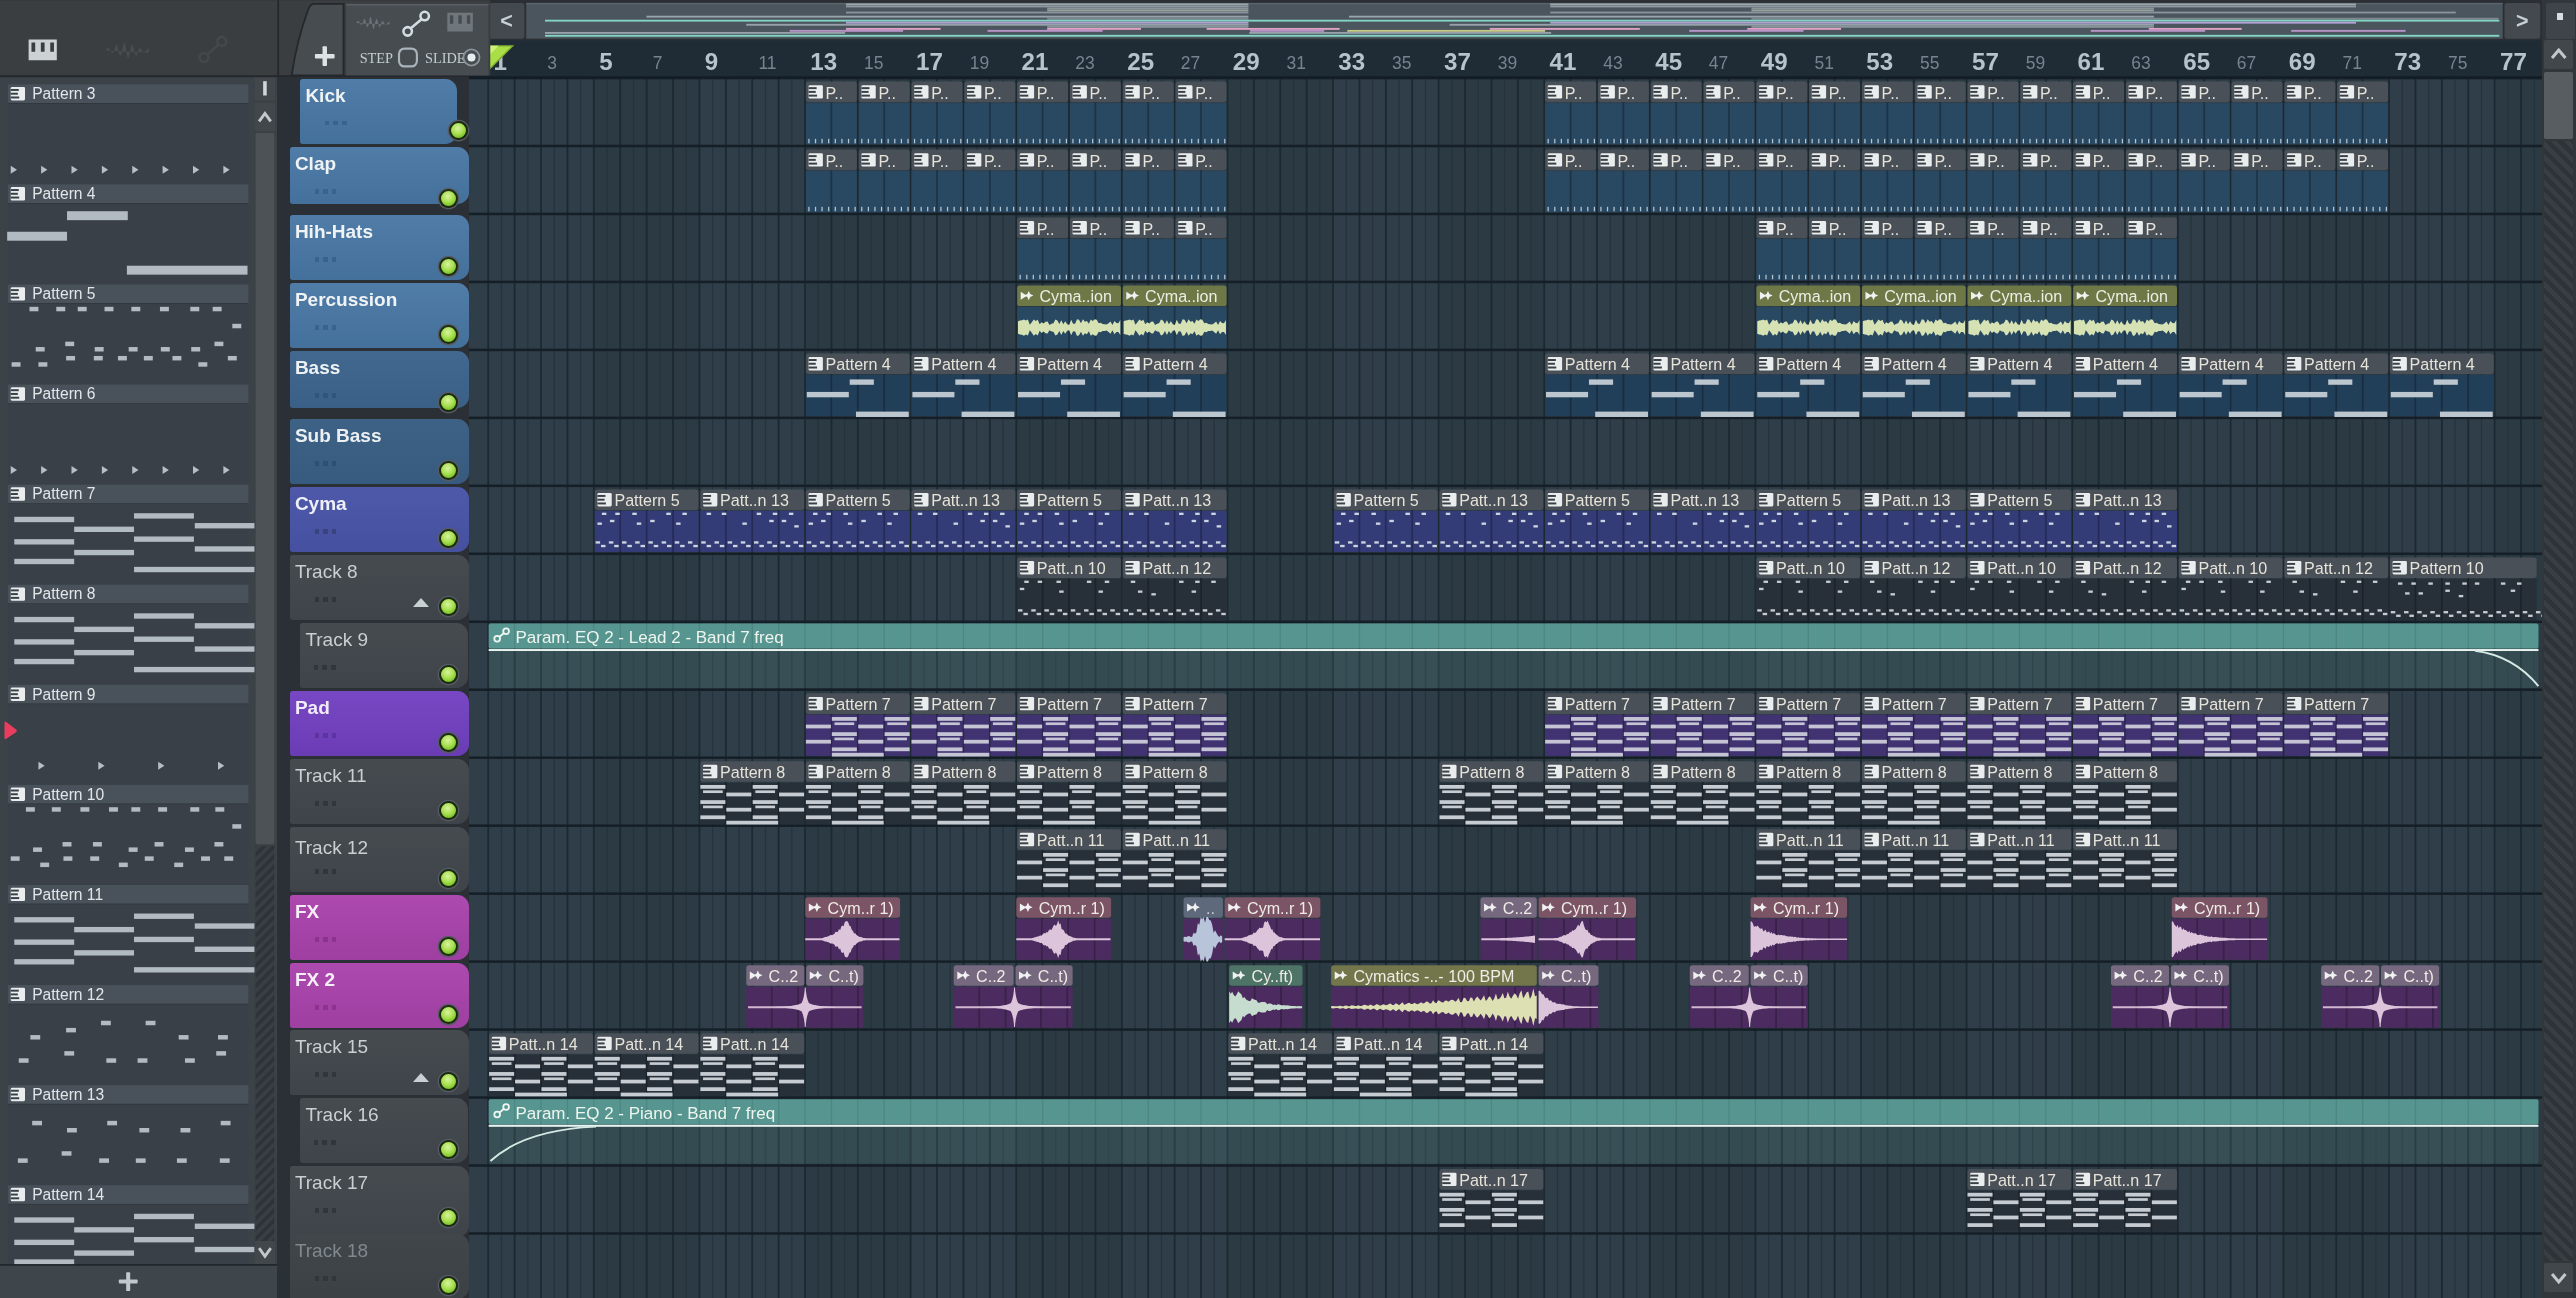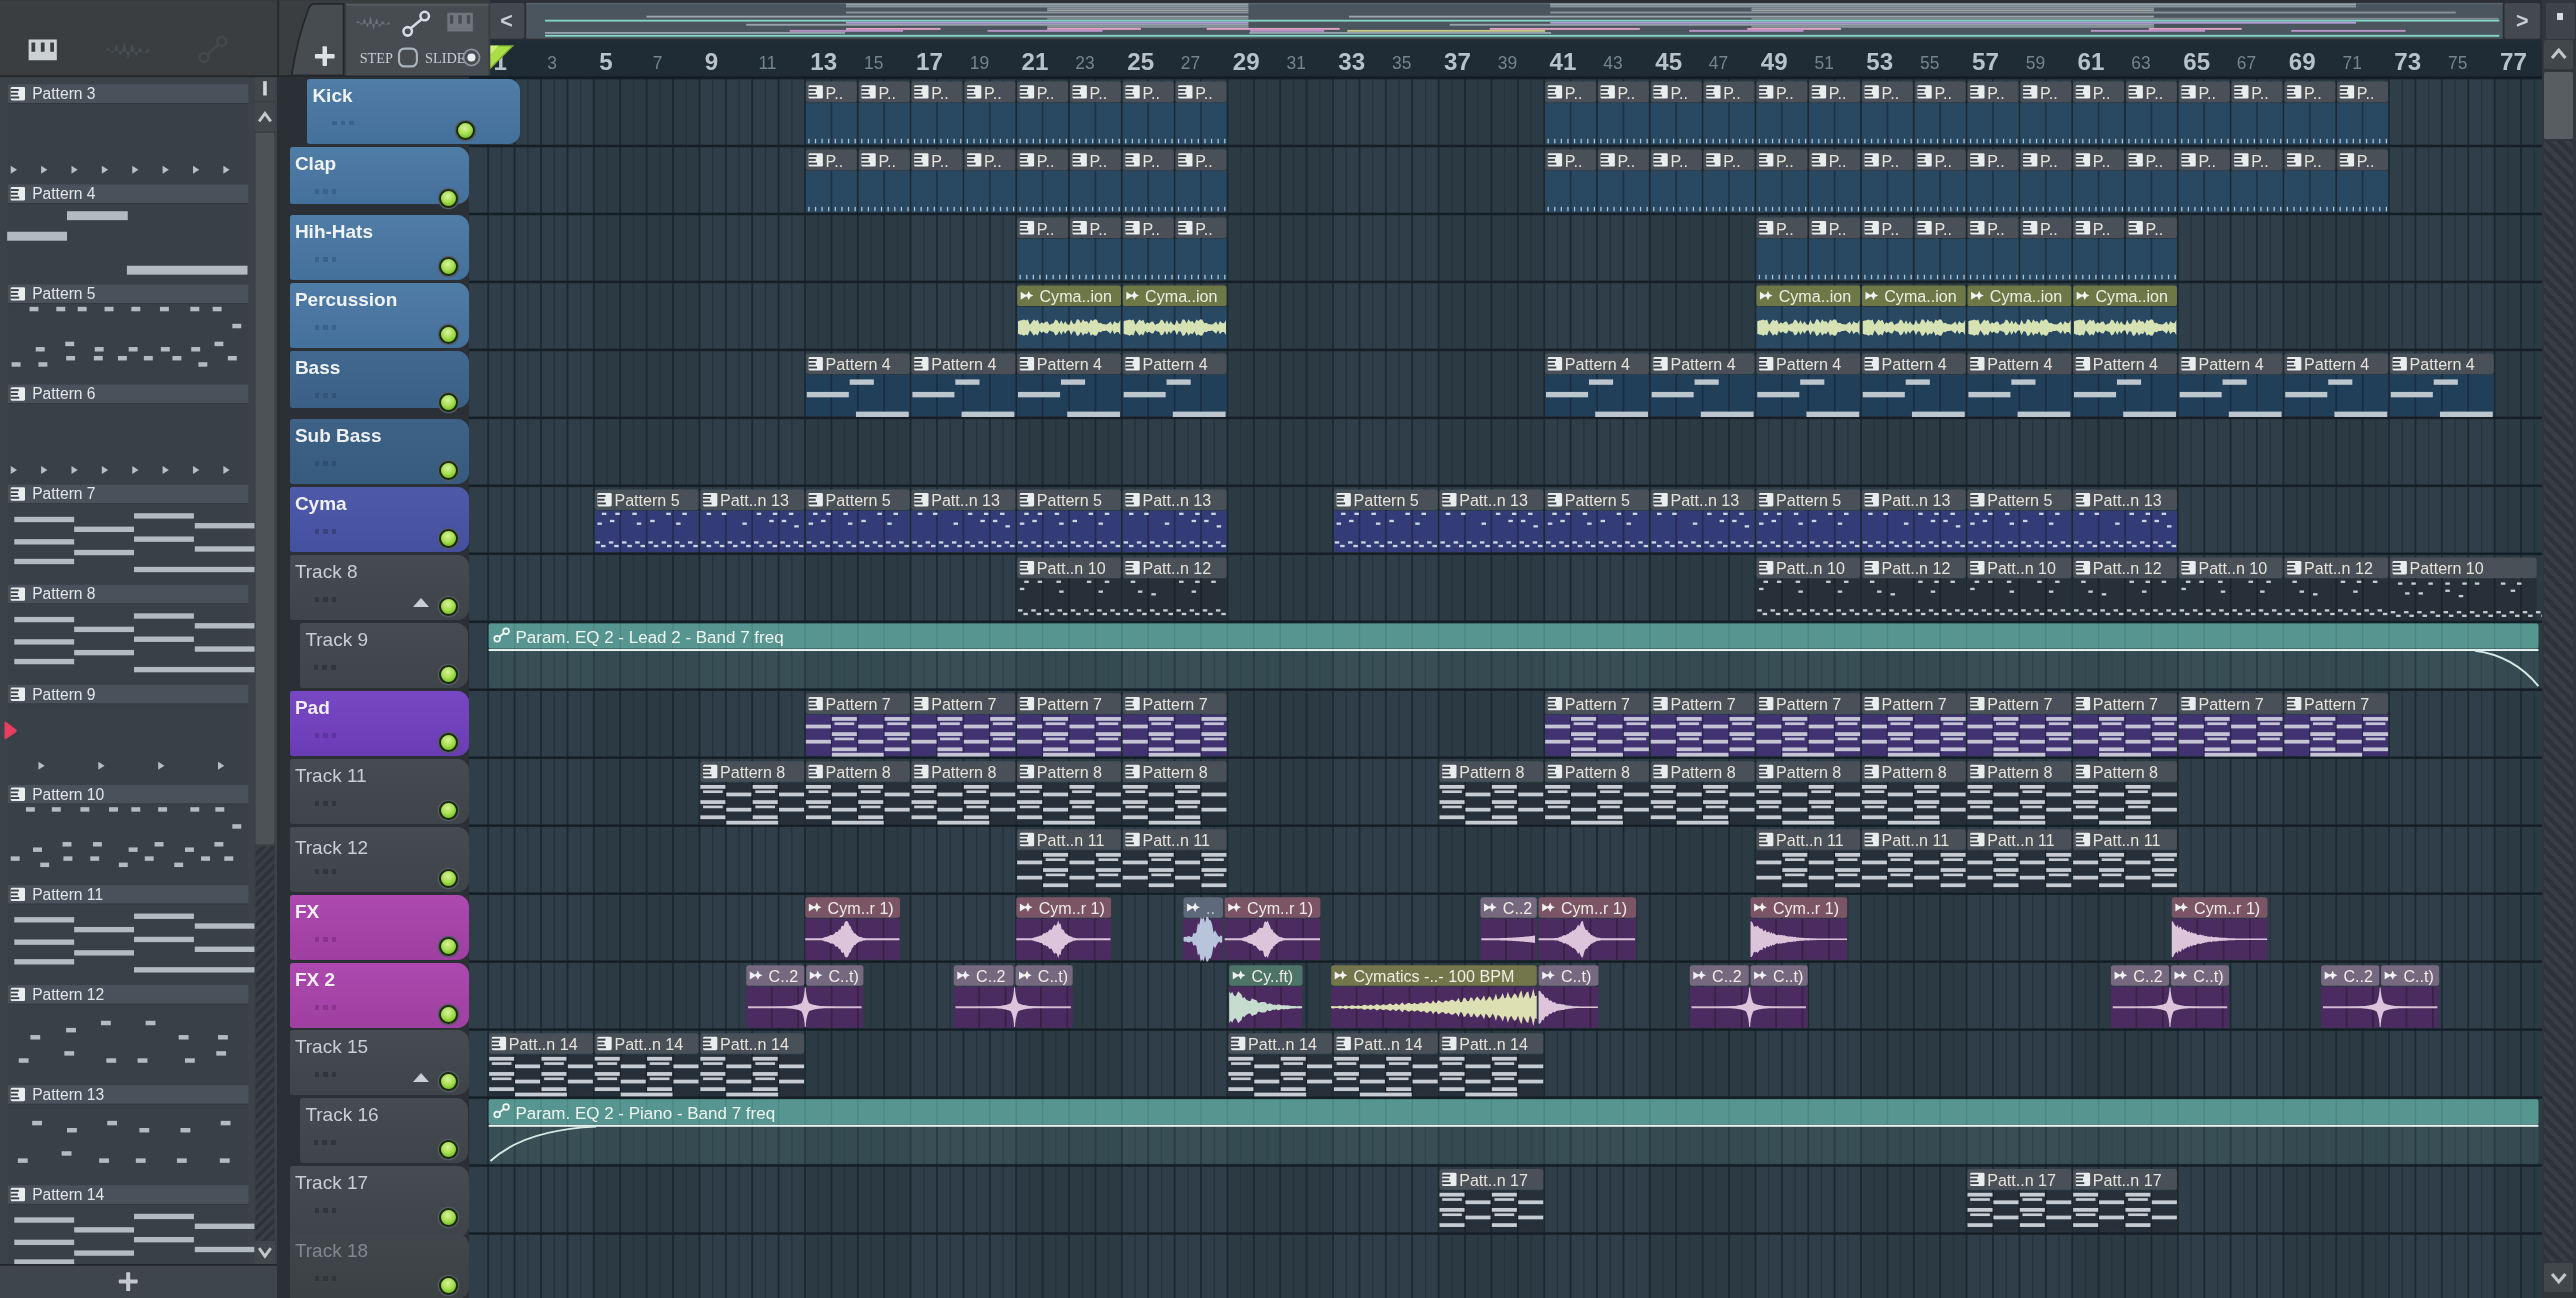--- a/index.html
+++ b/index.html
@@ -1499,21 +1499,21 @@
       <g transform="translate(500,14) scale(0.95)" fill="#70777c">
         <path d="M0 0 h30 v22 h-30 Z M3 3 v10 h4 V3 Z M13 3 v10 h4 V3 Z M23 3 v10 h4 V3 Z" fill-rule="evenodd"></path>
       </g>
       <text x="402.0" y="70.0" font-size="16" fill="#c3cdd2" text-anchor="start" font-family="&quot;Liberation Serif&quot;, serif">STEP</text>
       <rect x="446" y="54" width="20" height="20" rx="6" fill="none" stroke="#aab4ba" stroke-width="2.4"></rect>
       <text x="475.0" y="70.0" font-size="16" fill="#c3cdd2" text-anchor="start" font-family="&quot;Liberation Serif&quot;, serif">SLIDE</text>
       <circle cx="527" cy="64" r="9" fill="none" stroke="#8a949a" stroke-width="2"></circle>
       <circle cx="527" cy="64" r="4.5" fill="#e8eef0"></circle>
     </svg>
 <div style="position:absolute;left:277px;top:77px;width:191px;height:1222px;background:#2b3036">
-      <div style="position:absolute;left:30px;top:1.8px;width:213px;height:65px;background:linear-gradient(180deg,#507ca8,#44719b);border-radius:2.7px 11.6px 11.6px 2.7px;">
+      <div style="position:absolute;left:23px;top:1.8px;width:157px;height:65px;background:linear-gradient(180deg,#507ca8,#44719b);border-radius:2.7px 11.6px 11.6px 2.7px;">
         <div style="position:absolute;left:5.4px;top:6.3px;font-size:19px;font-weight:bold;color:#f0f3f4;white-space:nowrap">Kick</div>
         <div style="position:absolute;left:25px;top:42px;width:21.5px;height:4.5px;background:linear-gradient(90deg,#3a638c 0 4.5px,transparent 4.5px 8.5px,#3a638c 8.5px 13px,transparent 13px 17px,#3a638c 17px 21.5px)"></div>
         <div style="position:absolute;left:149px;top:42px;width:19px;height:19px;border-radius:50%;background:radial-gradient(circle at 45% 35%,#d8f2a0 0%,#a8e050 45%,#7cc22a 75%,#569612 100%);border:2.2px solid #1c2a12;box-shadow:0 0 0 1.3px #555c62"></div>
       </div>
       <div style="position:absolute;left:12.5px;top:70px;width:179px;height:57px;background:linear-gradient(180deg,#507ca8,#44719b);border-radius:2.7px 11.6px 11.6px 2.7px;">
         <div style="position:absolute;left:5.4px;top:6.3px;font-size:19px;font-weight:bold;color:#f0f3f4;white-space:nowrap">Clap</div>
         <div style="position:absolute;left:25px;top:42px;width:21.5px;height:4.5px;background:linear-gradient(90deg,#3a638c 0 4.5px,transparent 4.5px 8.5px,#3a638c 8.5px 13px,transparent 13px 17px,#3a638c 17px 21.5px)"></div>
         <div style="position:absolute;left:149px;top:42px;width:19px;height:19px;border-radius:50%;background:radial-gradient(circle at 45% 35%,#d8f2a0 0%,#a8e050 45%,#7cc22a 75%,#569612 100%);border:2.2px solid #1c2a12;box-shadow:0 0 0 1.3px #555c62"></div>
       </div>
       <div style="position:absolute;left:12.5px;top:138px;width:179px;height:65px;background:linear-gradient(180deg,#507ca8,#44719b);border-radius:2.7px 11.6px 11.6px 2.7px;">

